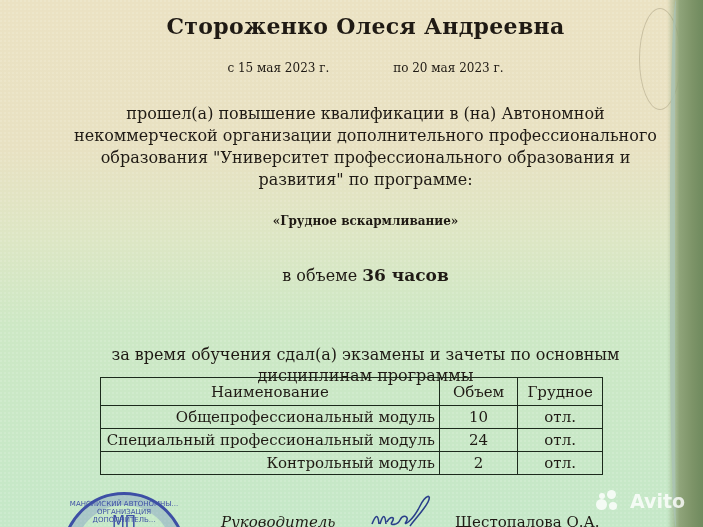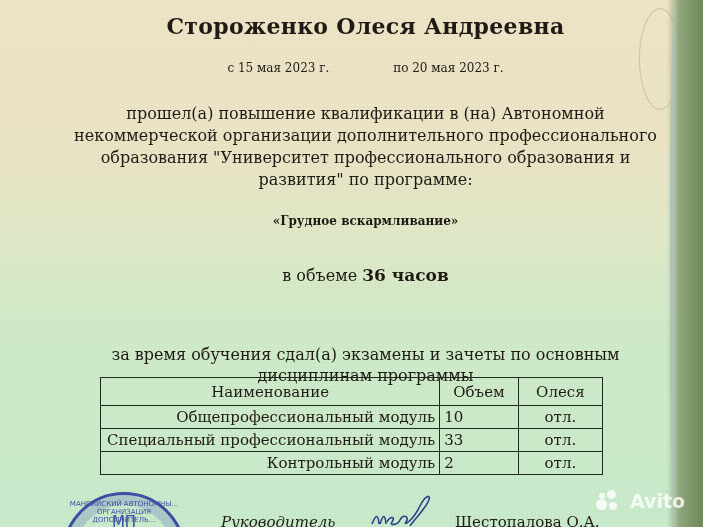--- a/index.html
+++ b/index.html
@@ -37,21 +37,21 @@
     .exams { top: 311px; font-size: 16px; line-height: 21px; margin-top: 33px; }
     table.disc {
       position: absolute; left: 100px; top: 377px; width: 503px;
       border-collapse: collapse; font-size: 15px; padding-left: 8px;
     }
     table.disc td, table.disc th {
       border: 1.5px solid #1c2a1c; height: 22px; padding: 0 4px; font-weight: normal;
     }
     table.disc th { height: 27px; text-align: center; }
     .c-name { width: 334px; text-align: right; }
-    .c-vol { width: 70px; text-align: left; }
+    .c-vol { width: 70px; text-align: center; }
     .c-grade { width: 76px; text-align: center; }
     .stamp {
       position: absolute; left: 62px; top: 492px; width: 118px; height: 118px;
       border-radius: 50%; border: 3px solid #3d4fa5;
       box-shadow: inset 0 0 0 10px rgba(80,100,190,0.25);
       color: #3d4fa5; text-align: center; font-family: "DejaVu Sans", sans-serif;
     }
     .stamp-ring { font-size: 7px; position: absolute; top: 5px; left: 0; width: 100%; }
     .stamp-center { font-size: 15px; position: absolute; top: 18px; left: 0; width: 100%; }
     .sign-label { position: absolute; left: 221px; top: 513px; font-size: 15px; font-style: italic; }
@@ -99,30 +99,30 @@
   <div class="center exams">
     <div>за время обучения сдал(а) экзамены и зачеты по основным</div>
     <div>дисциплинам программы</div>
   </div>
 
   <table class="disc">
     <tbody>
         <tr>
       <th class="c-name" style="text-align:center">Наименование</th>
       <th class="c-vol">Объем</th>
-      <th class="c-grade">Олеся</th>
+      <th class="c-grade">Грудное</th>
     </tr>
     <tr>
       <td class="c-name">Общепрофессиональный модуль</td>
       <td class="c-vol">10</td>
       <td class="c-grade">отл.</td>
     </tr>
     <tr>
       <td class="c-name">Специальный профессиональный модуль</td>
-      <td class="c-vol">33</td>
+      <td class="c-vol">24</td>
       <td class="c-grade">отл.</td>
     </tr>
     <tr>
       <td class="c-name">Контрольный модуль</td>
       <td class="c-vol">2</td>
       <td class="c-grade">отл.</td>
     </tr>
   </tbody>
     </table>
 

